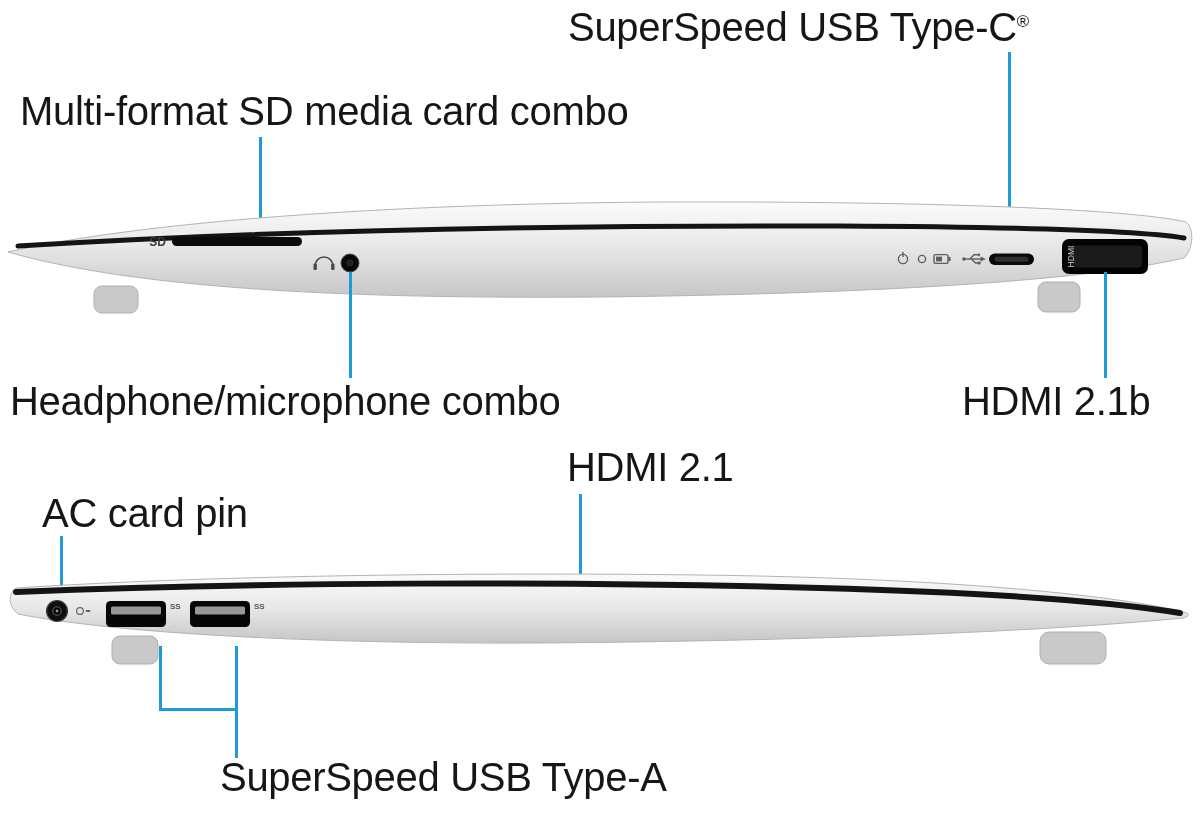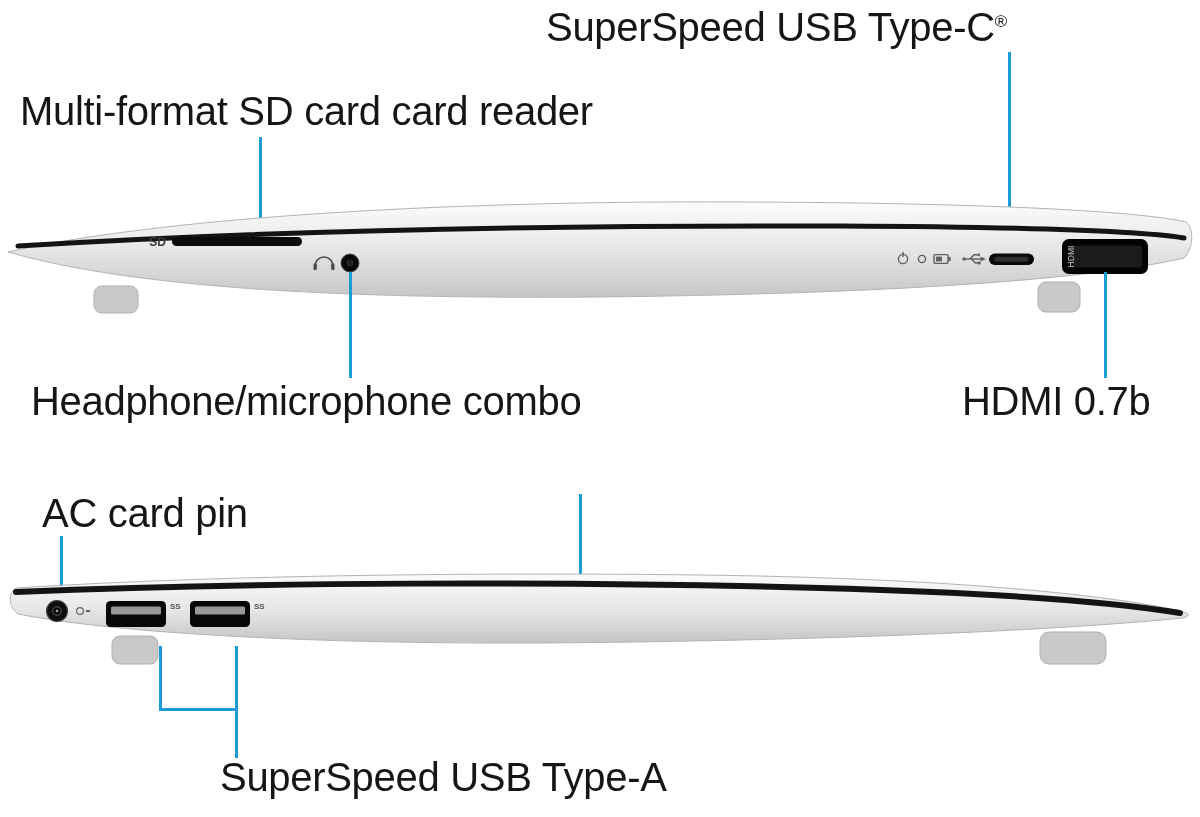--- a/index.html
+++ b/index.html
@@ -11,23 +11,23 @@
     position:absolute;color:#161616;font-size:40px;line-height:1.05;
     white-space:nowrap;letter-spacing:-0.3px;
   }
   .label sup{font-size:0.42em;vertical-align:super;letter-spacing:0;}
   .callout{position:absolute;background:var(--callout,#1e9bd7);}
   .v{width:3px}
   .h{height:3px}
   .laptop{position:absolute;left:0;width:1200px;height:130px;display:block;}
 
   
-  .lbl-usbc{left:546px;top:6px}
+  .lbl-usbc{left:568px;top:6px}
   .lbl-sd{left:20px;top:90px}
-  .lbl-hp{left:31px;top:380px}
+  .lbl-hp{left:10px;top:380px}
   .lbl-hdmi14{left:962px;top:380px}
   .lbl-hdmi21{left:567px;top:446px}
   .lbl-ac{left:42px;top:492px}
   .lbl-usba{left:220px;top:756px}
 
   
   .cl-usbc{left:1008px;top:52px;height:183px}
   .cl-sd{left:259px;top:137px;height:101px}
   .cl-hp{left:349px;top:272px;height:106px}
   .cl-hdmi14{left:1104px;top:272px;height:106px}
@@ -42,21 +42,21 @@
 
   .marking{font-family:"Liberation Sans",sans-serif;}
 </style>
 </head>
 <body>
 
 <div class="canvas">
 
   <div class="label lbl-usbc"><span>SuperSpeed USB Type-C</span><sup>®</sup></div>
 
-  <div class="label lbl-sd">Multi-format SD card card reader</div>
+  <div class="label lbl-sd">Multi-format SD media card combo</div>
 
   <div class="callout v cl-usbc"></div>
   <div class="callout v cl-sd"></div>
 
   <svg class="laptop laptop-top" viewBox="0 0 1200 130">
     <defs>
       <linearGradient id="gradTop" x1="0" y1="0" x2="0" y2="1">
         <stop offset="0" stop-color="#fbfbfb"></stop>
         <stop offset="0.45" stop-color="#e9e9e9"></stop>
         <stop offset="1" stop-color="#c6c6c6"></stop>
@@ -119,22 +119,23 @@
       <rect x="1062" y="43" width="86" height="35" rx="7" fill="#030303"></rect>
       <rect x="1070" y="49.5" width="72" height="22" rx="4" fill="#1b1b1b"></rect>
       <text class="marking" font-size="8.5" fill="#c8c8c8" text-anchor="middle" transform="rotate(-90 1074 60.5)" x="1074" y="60.5">HDMI</text>
     </g>
   </svg>
 
   <div class="callout v cl-hp"></div>
   <div class="callout v cl-hdmi14"></div>
 
   <div class="label lbl-hp">Headphone/microphone combo</div>
-  <div class="label lbl-hdmi14">HDMI 0.7b</div>
+  <div class="label lbl-hdmi14">HDMI 2.1b</div>
 
+  <div class="label lbl-hdmi21">HDMI 2.1</div>
   <div class="label lbl-ac">AC card pin</div>
 
   <div class="callout v cl-hdmi21"></div>
   <div class="callout v cl-ac"></div>
 
   <svg class="laptop laptop-bottom" viewBox="0 0 1200 130">
     <defs>
       <linearGradient id="gradBottom" x1="0" y1="0" x2="0" y2="1">
         <stop offset="0" stop-color="#fbfbfb"></stop>
         <stop offset="0.5" stop-color="#e7e7e7"></stop>

